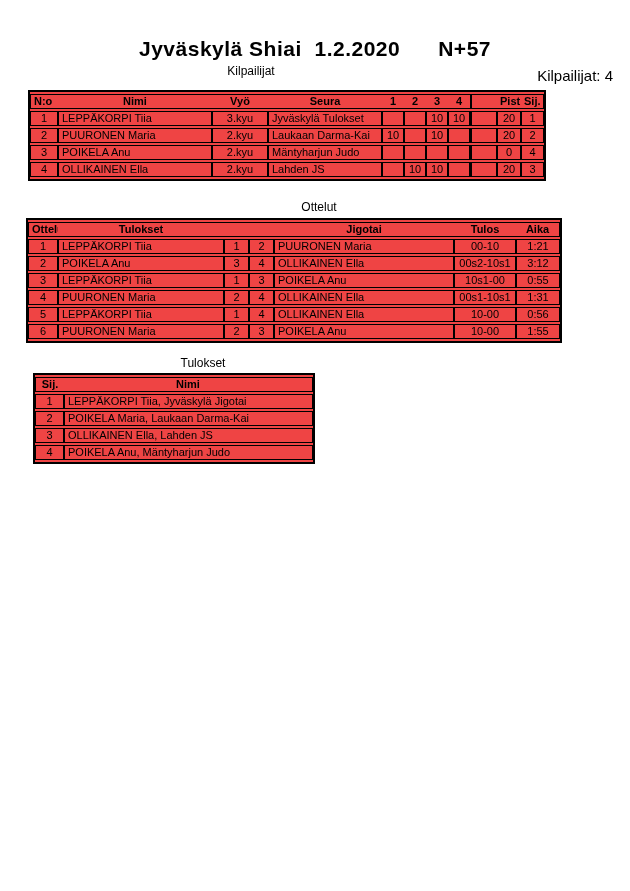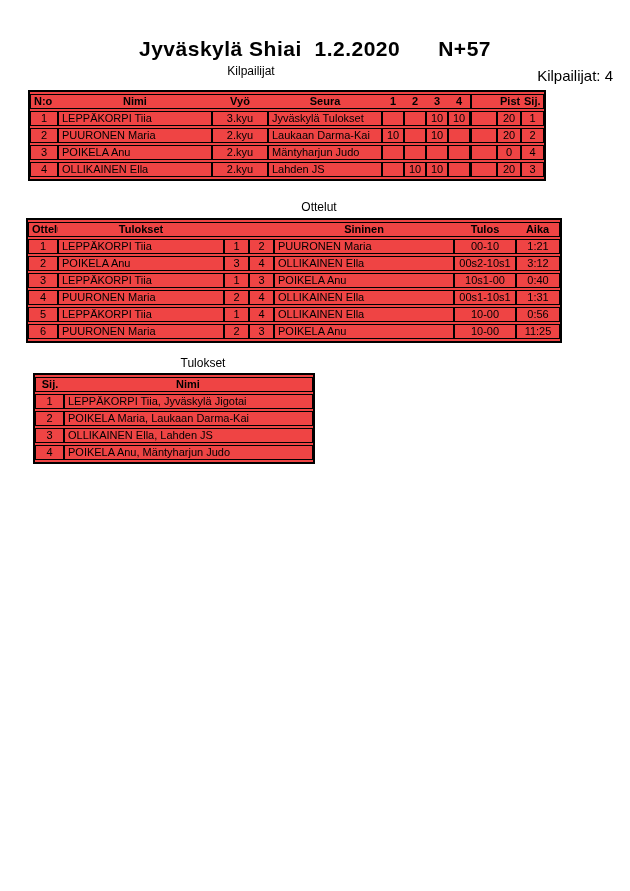--- a/index.html
+++ b/index.html
@@ -162,21 +162,21 @@
       <col style="width: 180px;">
       <col style="width: 62px;">
       <col style="width: 44px;">
     </colgroup>
     <thead>
       <tr>
         <th class="al">Ottelu</th>
         <th class="ac">Tulokset</th>
         <th class="ac"></th>
         <th class="ac"></th>
-        <th class="ac">Sininen</th>
+        <th class="ac">Jigotai</th>
         <th class="ac">Tulos</th>
         <th class="ac">Aika</th>
       </tr>
     </thead>
     <tbody>
       <tr>
         <td class="ac">1</td>
         <td class="al">LEPPÄKORPI Tiia</td>
         <td class="ac">1</td>
         <td class="ac">2</td>
@@ -193,21 +193,21 @@
         <td class="ac">00s2-10s1</td>
         <td class="ac">3:12</td>
       </tr>
       <tr>
         <td class="ac">3</td>
         <td class="al">LEPPÄKORPI Tiia</td>
         <td class="ac">1</td>
         <td class="ac">3</td>
         <td class="al">POIKELA Anu</td>
         <td class="ac">10s1-00</td>
-        <td class="ac">0:40</td>
+        <td class="ac">0:55</td>
       </tr>
       <tr>
         <td class="ac">4</td>
         <td class="al">PUURONEN Maria</td>
         <td class="ac">2</td>
         <td class="ac">4</td>
         <td class="al">OLLIKAINEN Ella</td>
         <td class="ac">00s1-10s1</td>
         <td class="ac">1:31</td>
       </tr>
@@ -220,21 +220,21 @@
         <td class="ac">10-00</td>
         <td class="ac">0:56</td>
       </tr>
       <tr>
         <td class="ac">6</td>
         <td class="al">PUURONEN Maria</td>
         <td class="ac">2</td>
         <td class="ac">3</td>
         <td class="al">POIKELA Anu</td>
         <td class="ac">10-00</td>
-        <td class="ac">11:25</td>
+        <td class="ac">1:55</td>
       </tr>
     </tbody>
   </table>
 
 <div class="section-heading" id="heading-tulokset">Tulokset</div>
 
 <table class="grid" id="table-tulokset">
     <colgroup>
       <col style="width: 29px;">
       <col style="width: 249px;">

